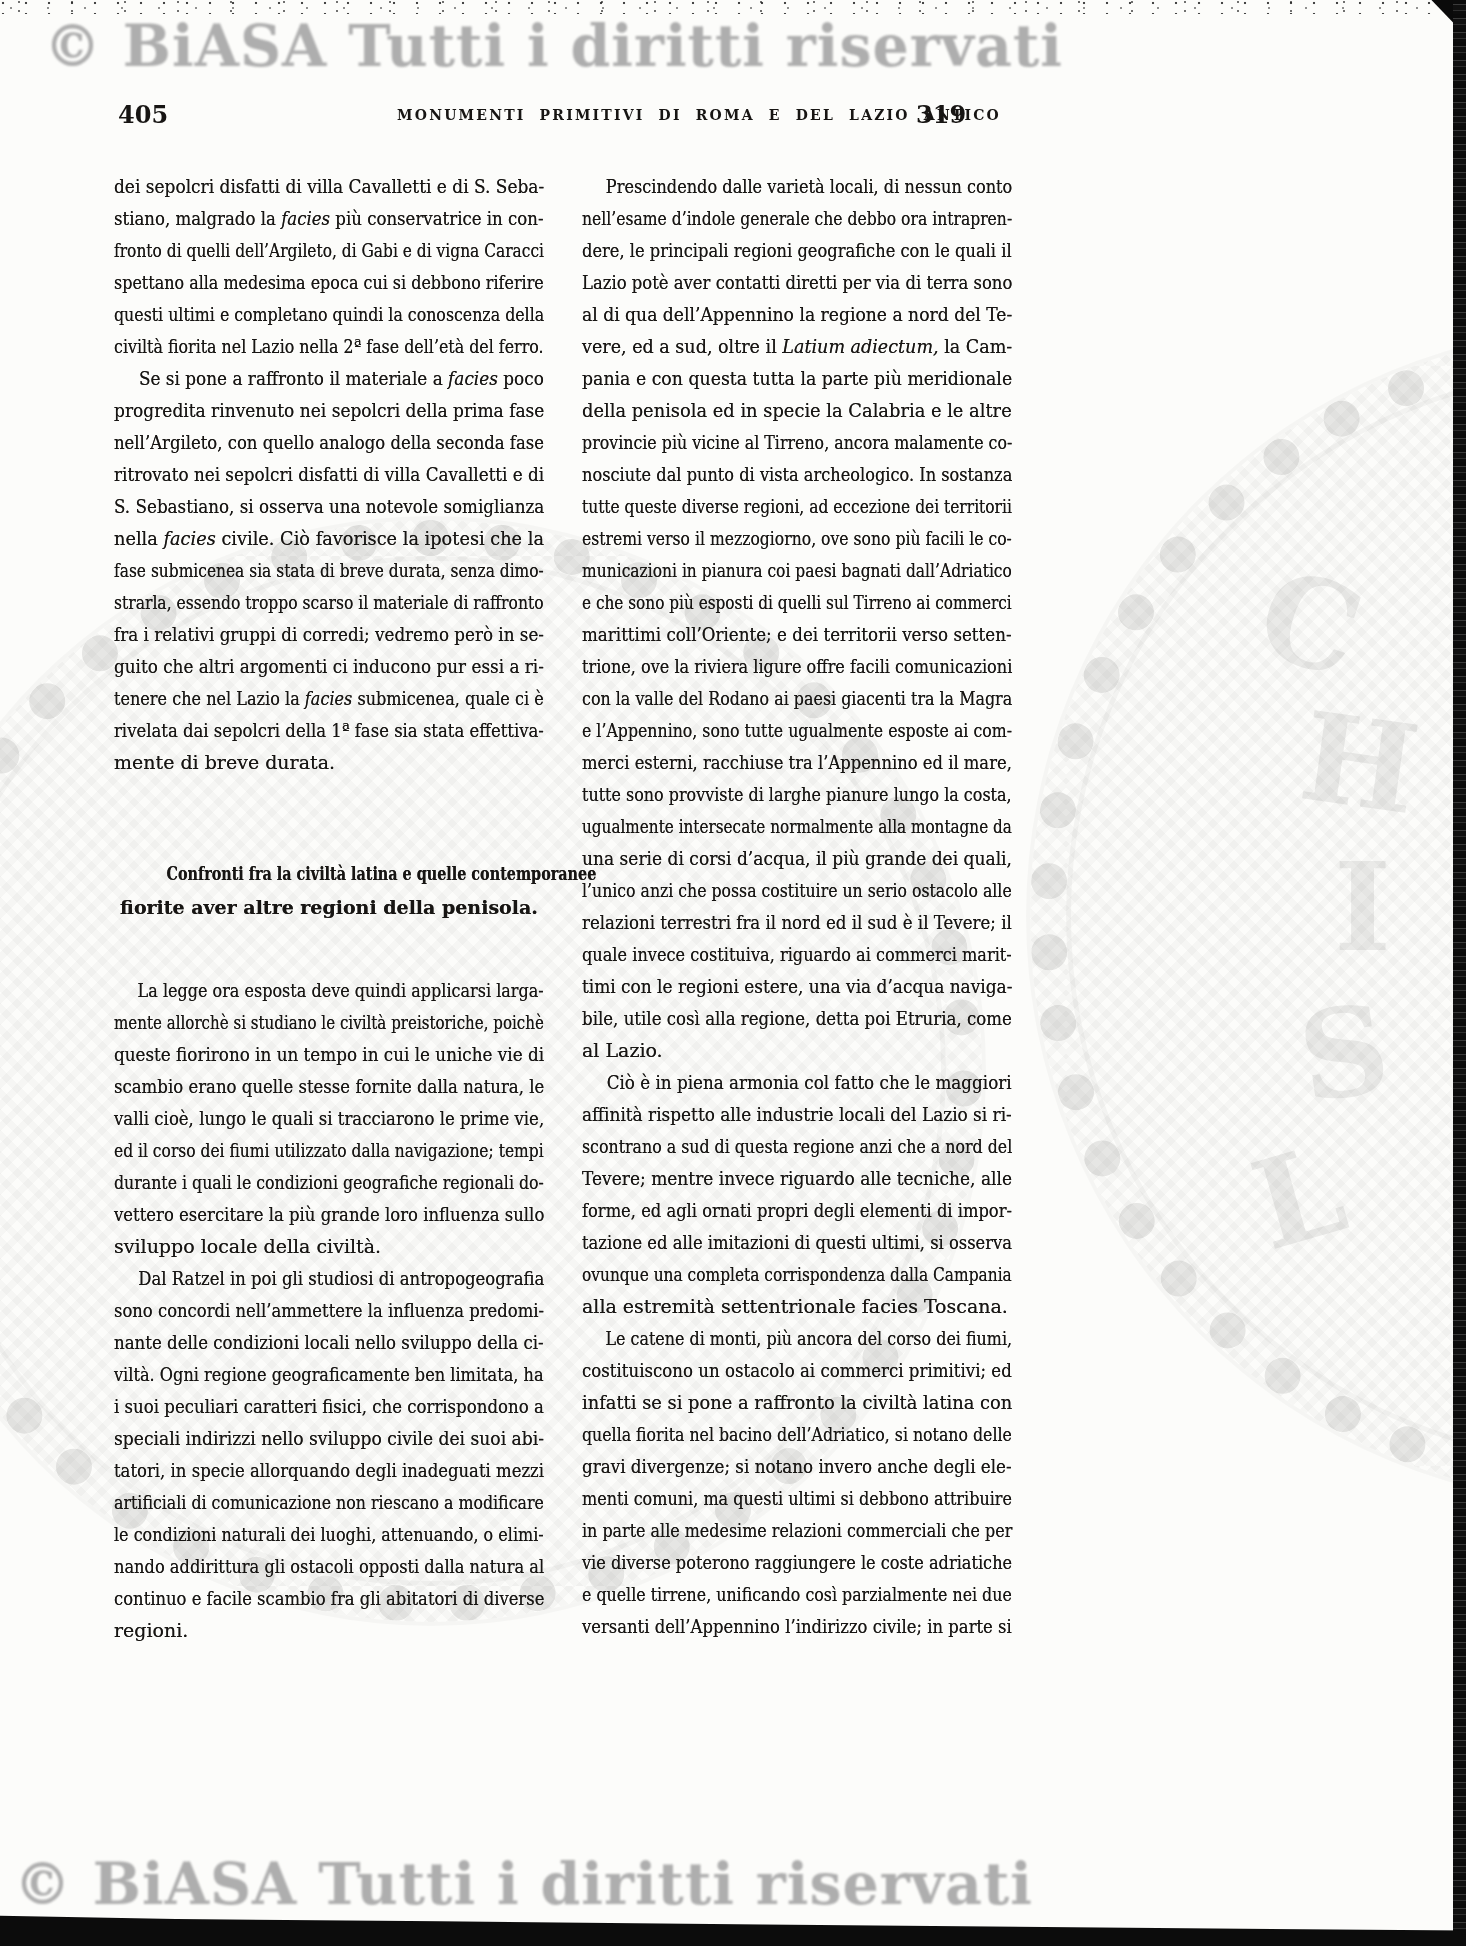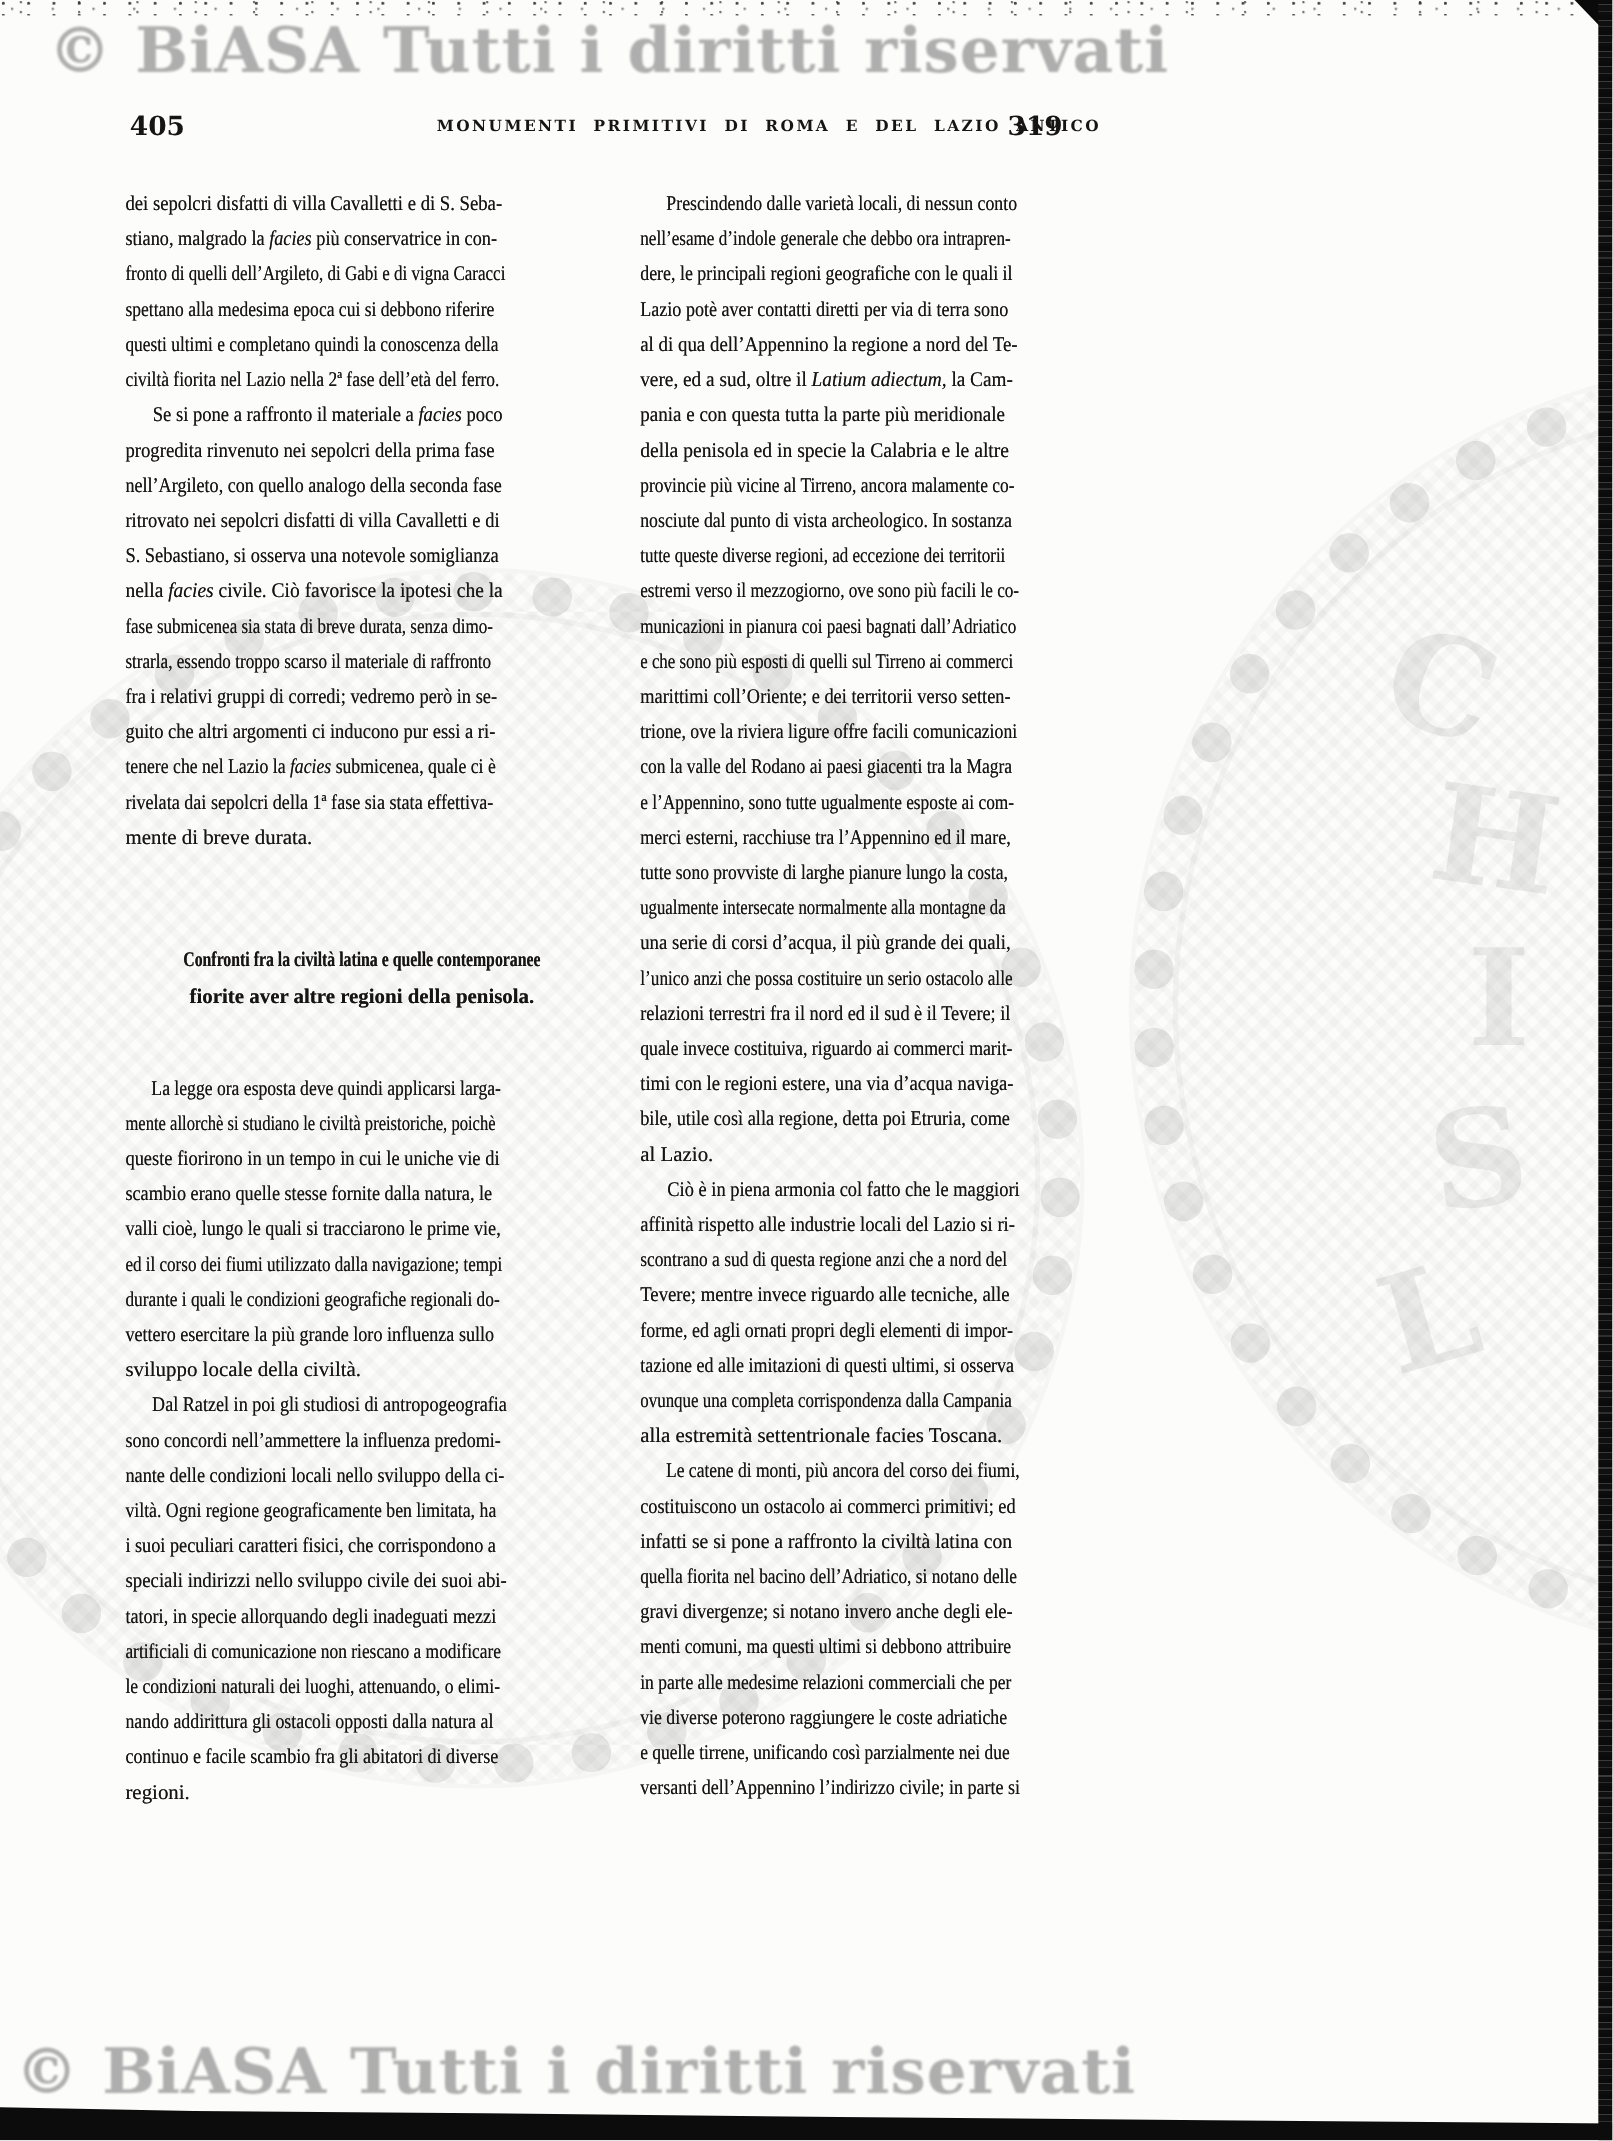--- a/index.html
+++ b/index.html
@@ -46,21 +46,21 @@
   .pageno-right{left:916px;}
   .running-title{
     position:absolute;left:129px;top:107px;width:872px;
     text-align:right;font-size:14px;font-weight:bold;
     letter-spacing:2.2px;word-spacing:7px;white-space:nowrap;z-index:2;
   }
   
   .column{position:absolute;top:170px;width:430px;z-index:2;}
   .col-left{left:114px;}
   .col-right{left:582px;}
-  .block{margin:0;font-family:Liberation Serif, serif;}
+  .block{margin:0;}
   .block.heading{margin:78px 0 50px 0;}
   .line{
     white-space:nowrap;line-height:32px;font-size:19px;
     text-shadow:0 0 0.5px rgba(20,18,14,0.75);
   }
   .line.indent{text-indent:28px;}
   .heading .line{text-align:center;font-weight:bold;line-height:34px;}
   
   .noise-top{
     position:absolute;left:0;top:0;width:100%;height:14px;z-index:3;

